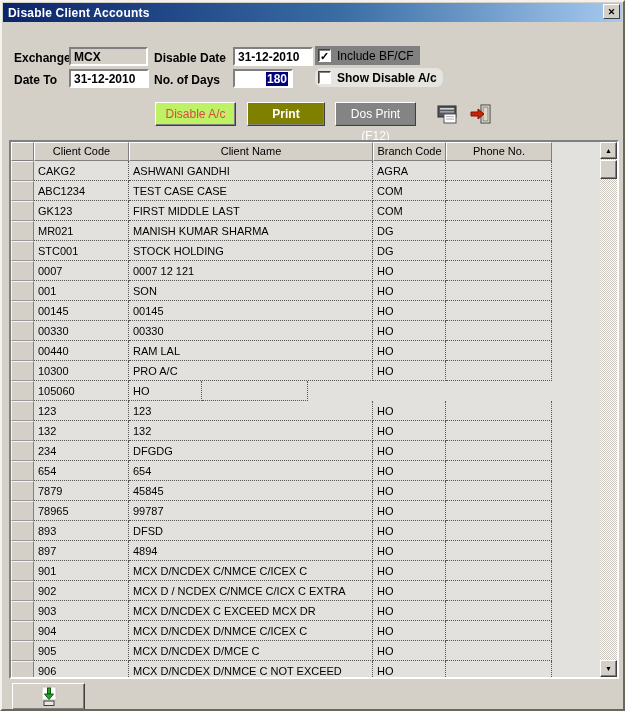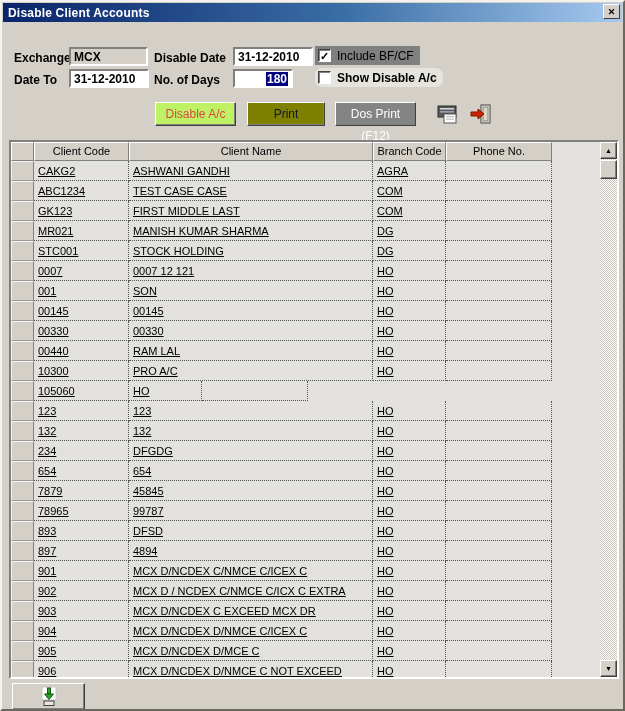--- a/index.html
+++ b/index.html
@@ -54,41 +54,41 @@
   .chk-lbl-light { color:#000; font-size:12px; font-weight:bold; }
 
   
   .btn {
     position:absolute; height:24px; font-size:12px; text-align:center;
     border-top:1px solid #fff; border-left:1px solid #fff;
     border-right:1px solid #404040; border-bottom:1px solid #404040;
     box-shadow:inset -1px -1px 0 #808080; line-height:22px; cursor:default;
   }
   .btn-disable { background:#bef264; color:#d84848; }
-  .btn-print   { background:#808000; color:#0f172a; }
+  .btn-print   { background:#808000; color:#ffffff;font-weight:bold; }
   .btn-dos     { background:#848484; color:#fff; }
   .iconbtn { position:absolute; width:26px; height:24px; display:flex; align-items:center; justify-content:center; background:transparent; }
 
   
   .grid {
     position:absolute; left:7px; top:138px; width:610px; height:539px;
     background:#e2e1de;
     border-top:2px solid #808080; border-left:2px solid #808080;
     border-bottom:2px solid #fff; border-right:2px solid #fff;
     overflow:hidden;
   }
   .grid-inner { position:absolute; left:0; top:0; right:17px; bottom:0; }
   .grid-header { display:flex; height:19px; }
   .hcell {
     background:#d4d0c8; font-size:11px; color:#000; text-align:center;
     border-top:1px solid #fff; border-left:1px solid #fff;
     border-right:1px solid #808080; border-bottom:1px solid #808080;
     line-height:17px; overflow:hidden; white-space:nowrap;
   }
-  .grid-body { display:flex; flex-direction:column;text-decoration:underline; }
+  .grid-body { display:flex; flex-direction:column; }
   .row { display:flex; height:20px; }
   .cell {
     font-size:11px; color:#000; padding:4px 0 0 4px; white-space:nowrap; overflow:hidden;
     border-right:1px dotted #555; border-bottom:1px dotted #555; background:#e2e1de;
   }
   .cell.selcell {
     background:#d4d0c8; padding:0;
     border-top:1px solid #f6f5f2; border-left:1px solid #f6f5f2;
     border-right:1px solid #808080; border-bottom:1px solid #999;
   }

